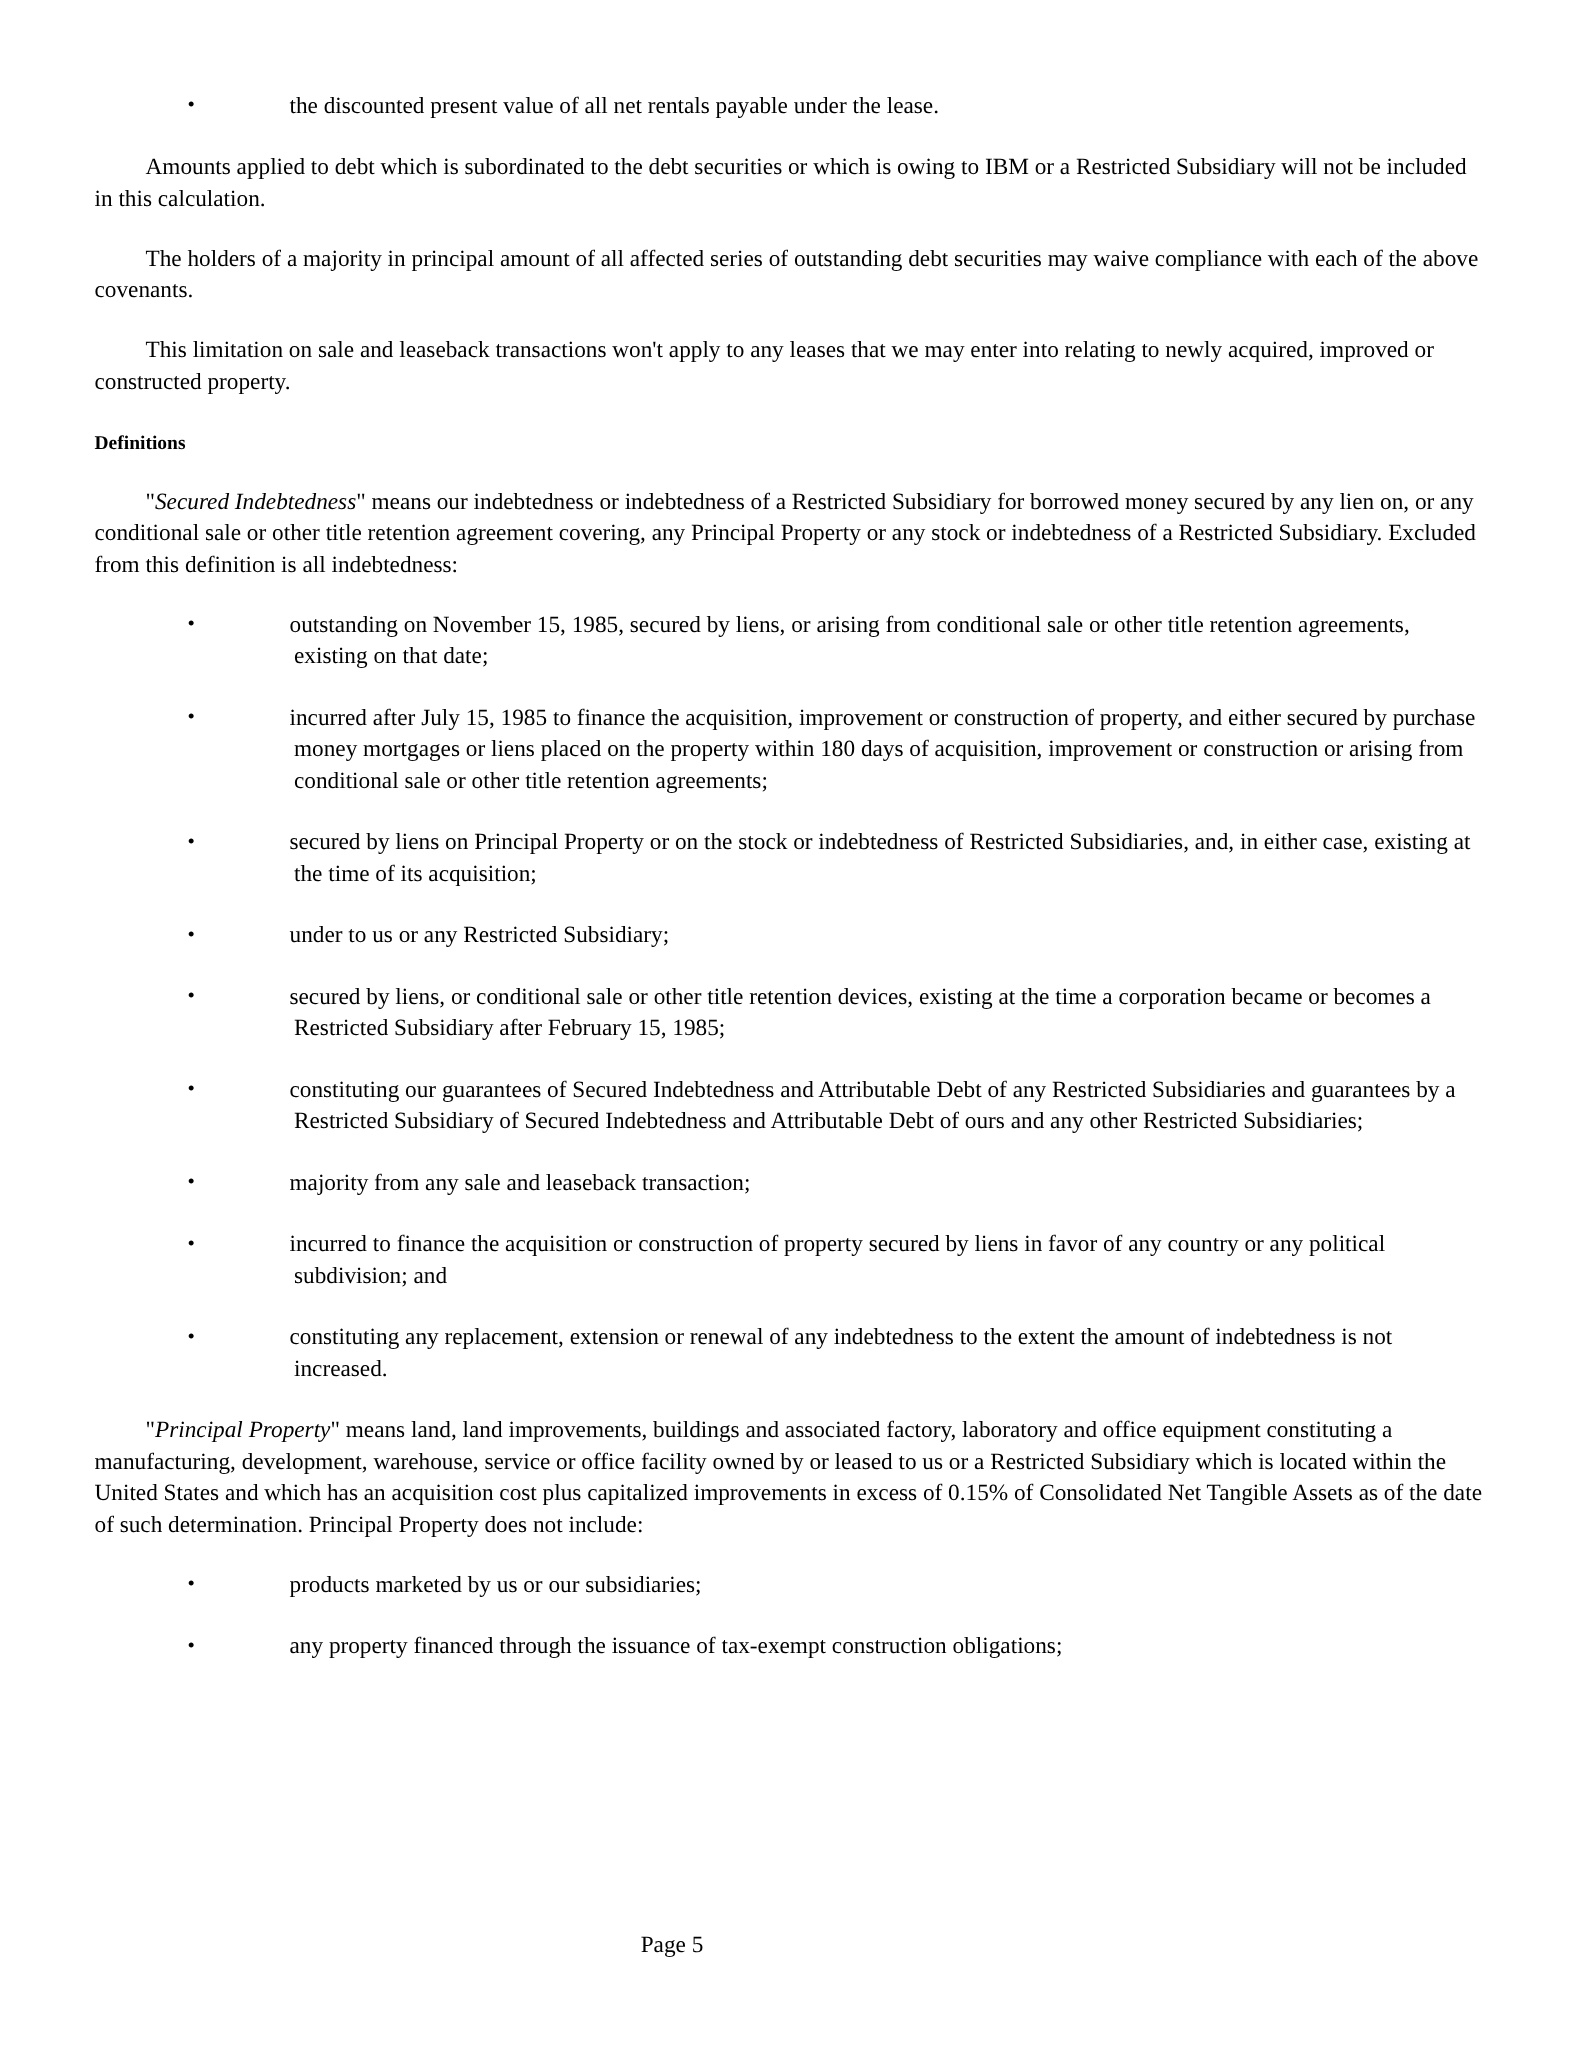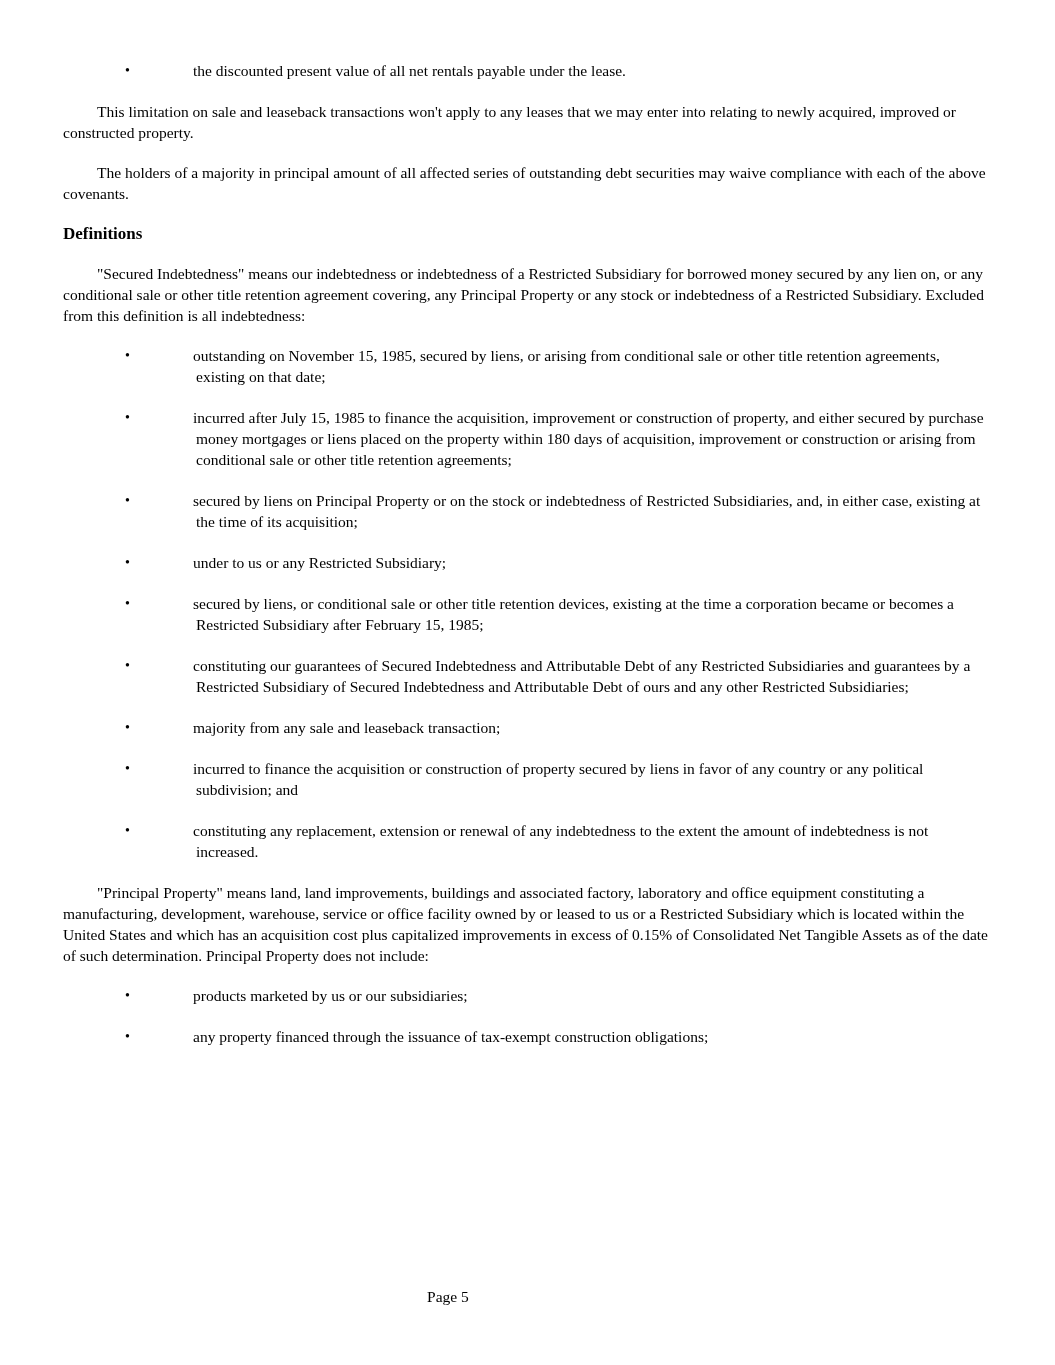--- a/index.html
+++ b/index.html
@@ -17,21 +17,21 @@
     width: 1055px;
     height: 1365px;
     padding: 60px 64px 0 63px;
     position: relative;
   }
   p.body-para {
     text-indent: 34px;
     margin-bottom: 19px;
   }
   h3.section-heading {
-    font-size: 17px;
+    font-size: 13px;
     font-weight: bold;
     margin-bottom: 19px;
   }
   ul.bullet-list {
     list-style: none;
     margin: 0 0 0 0;
   }
   ul.bullet-list li {
     position: relative;
     padding-left: 91px;
@@ -41,45 +41,46 @@
     position: absolute;
     left: 62px;
     top: 0;
     font-size: 14px;
   }
   ul.bullet-list li .li-text {
     display: block;
     text-indent: -3px;
     margin-left: 42px;
   }
-  .term-italic { }
+  .term-italic { font-style: italic; }
   .footer {
     position: absolute;
     bottom: 58px;
     left: 0;
     width: 896px;
     text-align: center;
   }
 </style>
 </head>
 <body>
 
 <div class="page">
 
   <ul class="bullet-list">
     <li>
       <span class="marker">•</span>
       <span class="li-text">the discounted present value of all net rentals payable under the lease.</span>
     </li>
   </ul>
 
+  <p class="body-para">Amounts applied to debt which is subordinated to the debt securities or which is owing to IBM or a Restricted Subsidiary will not be included in this calculation.</p>
+
+  <p class="body-para">The holders of a majority in principal amount of all affected series of outstanding debt securities may waive compliance with each of the above covenants.</p>
 
   <p class="body-para">This limitation on sale and leaseback transactions won't apply to any leases that we may enter into relating to newly acquired, improved or constructed property.</p>
-
-  <p class="body-para">The holders of a majority in principal amount of all affected series of outstanding debt securities may waive compliance with each of the above covenants.</p>
 
   <h3 class="section-heading">Definitions</h3>
 
   <p class="body-para"><span>"</span><span class="term-italic">Secured Indebtedness</span><span>" means our indebtedness or indebtedness of a Restricted Subsidiary for borrowed money secured by any lien on, or any conditional sale or other title retention agreement covering, any Principal Property or any stock or indebtedness of a Restricted Subsidiary. Excluded from this definition is all indebtedness:</span></p>
 
   <ul class="bullet-list">
     <li>
       <span class="marker">•</span>
       <span class="li-text">outstanding on November 15, 1985, secured by liens, or arising from conditional sale or other title retention agreements, existing on that date;</span>
     </li>

